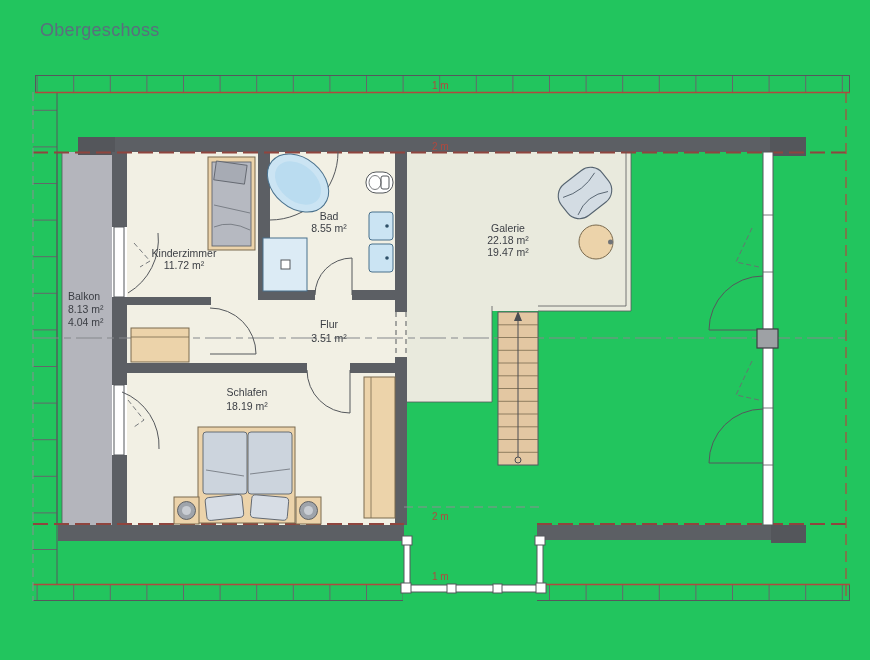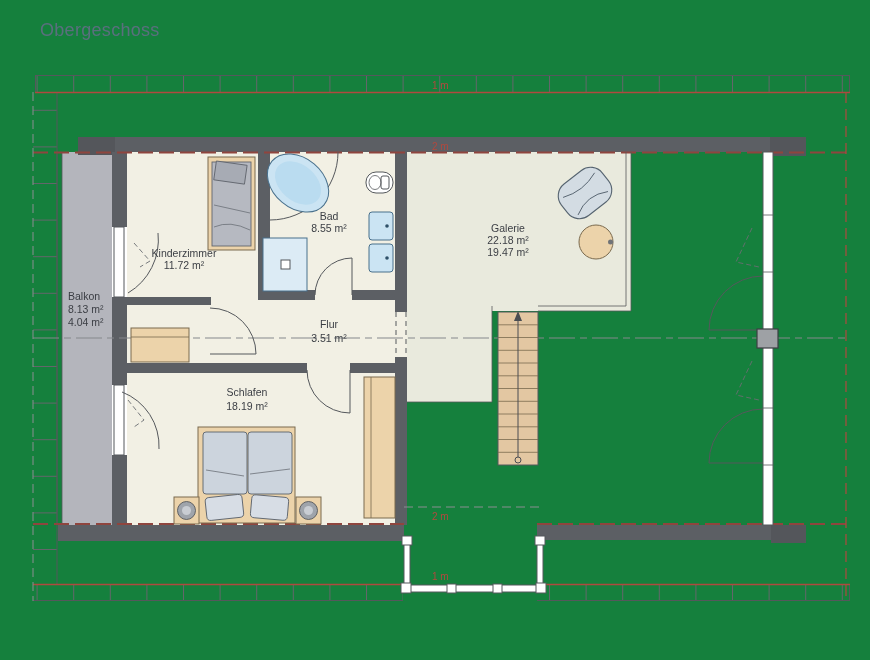--- a/index.html
+++ b/index.html
@@ -1,16 +1,16 @@
 <!DOCTYPE html>
 <html style="--accent_red: #b0493f; --red_dark: #8f453e; --wall: #5c5f64; --wall_dark: #54565b; --line: #55585c; --tick: #63666a; --floor: #f2f0e4; --floor_galerie: #e9eadd; --balcony: #b4b5bc; --wood: #ecd3aa; --wood_line: #7a6a4e; --stairs: #e3c7a2; --mattress: #b6b9c1; --bedding: #ccd4dd; --water_blue: #cbe4f3; --fixture_line: #49708c; --text: #3b3e44; --title_color: #5a6f7e; --center_line: #85888c;"><head>
 <meta charset="utf-8">
 <style>
   html,body{margin:0;padding:0;background:#fff;}
-  .page{position:relative;width:870px;height:660px;background:#15803d;overflow:hidden;
+  .page{position:relative;width:870px;height:660px;background:#22c55e;overflow:hidden;
         font-family:"Liberation Sans", sans-serif;}
   svg{display:block;}
   .title{fill:var(--title_color);font-size:18px;font-weight:500;letter-spacing:.3px;}
   .room-label{fill:var(--text);font-size:10.5px;}
   .dim-label{fill:var(--accent_red);font-size:10px;}
   .wall{fill:var(--wall);}
   .wall-dark{fill:var(--wall_dark);}
   .ln{stroke:var(--line);stroke-width:1;fill:none;}
   .ln-thin{stroke:var(--line);stroke-width:.8;fill:none;}
   .white{fill:#fff;}

